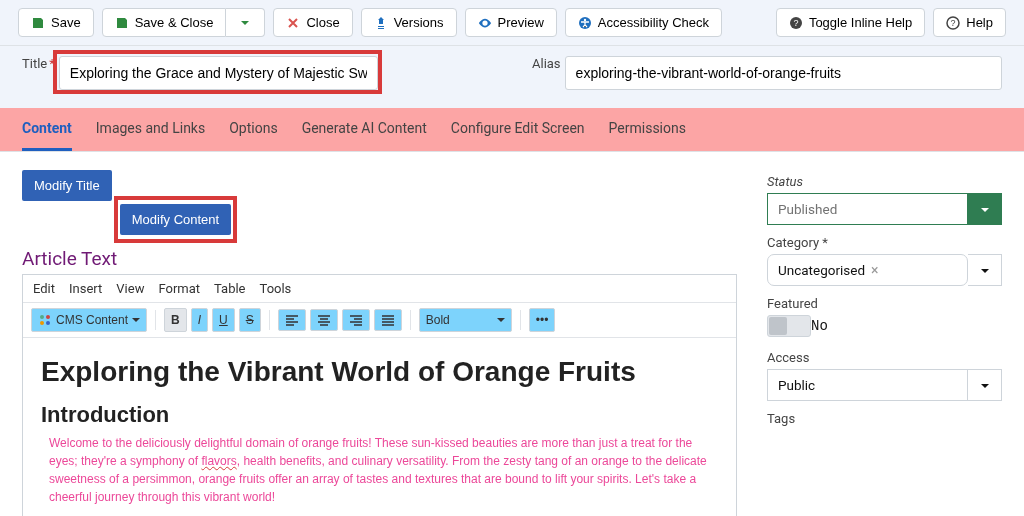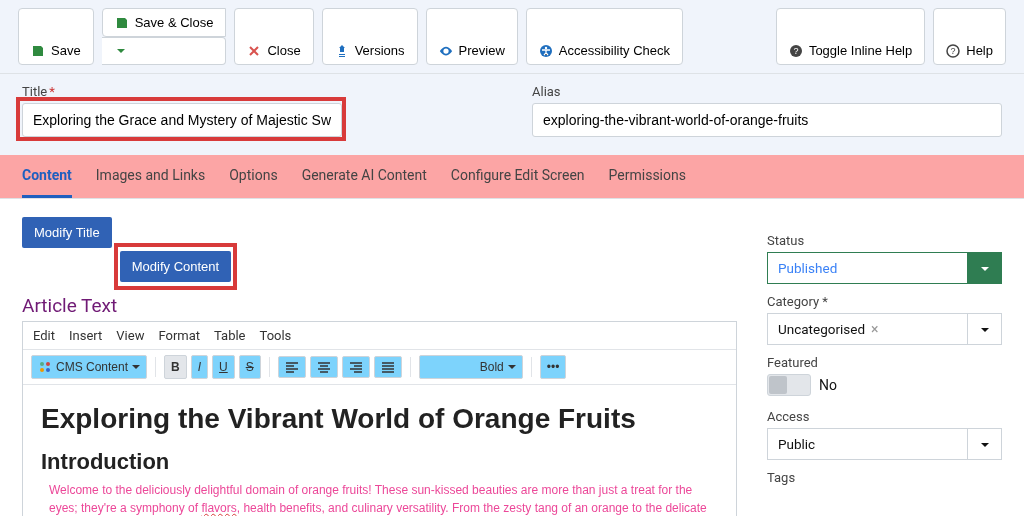--- a/index.html
+++ b/index.html
@@ -1,30 +1,30 @@
 <!DOCTYPE html>
 <html><head>
 <meta charset="utf-8">
 <style>
   * { box-sizing: border-box; margin: 0; padding: 0; }
   body { font-family: -apple-system, BlinkMacSystemFont, "Segoe UI", Roboto, Arial, sans-serif; font-size: 14px; color: #111; background: #fff; }
   .toolbar { background: #f0f4fb; border-bottom: 1px solid #dee2e6; padding: 8px 18px; display: flex; gap: 8px; }
   .toolbar-spacer { flex: 1; }
   .tbtn { background: #fff; border: 1px solid #ced4da; border-radius: 4px; padding: 6px 12px; display: inline-flex; align-items: flex-end; gap: 6px; font-size: 13px; cursor: pointer; }
   .tbtn .ic { width: 14px; height: 14px; display:inline-flex; align-items:center; justify-content:center; }
-  .tbtn-group { display:inline-flex;flex-direction:column; }
+  .tbtn-group { display:inline-flex; }
   .tbtn-group .tbtn:first-child { border-top-right-radius:0; border-bottom-right-radius:0; }
   .tbtn-group .tbtn:last-child  { border-top-left-radius:0;  border-bottom-left-radius:0;  border-left:none; }
   .ic-green { color:#2f8a3f; }
   .ic-red { color:#d9534f; }
   .ic-blue { color:#1f6fbf; }
   .ic-dark { color:#444; }
 
   .fields-row { display:flex; gap:40px; padding: 10px 22px 18px 22px; background:#f0f4fb; }
-  .field { flex:1; display:flex; flex-direction:column; gap:4px; }
+  .field { flex:1; display:flex; flex-direction:row; gap:4px; }
   .field-label { font-size:13px; color:#444; }
   .field-label .req { color:#c33; margin-left:2px; }
   .input { width:100%; font-size:14px; padding:8px 10px; border:1px solid #ced4da; border-radius:3px; background:#fff; }
   .hl-red { position:relative; }
   .hl-red::after { content:""; position:absolute; inset:-6px -4px -4px -6px; border:4px solid #d83a3a; pointer-events:none; }
 
   .tabs { display:flex; gap:24px; border-bottom:1px solid #dee2e6; padding: 0 22px; background:#fca5a5; }
   .tab { padding:12px 0; font-size:14px; color:#444; cursor:pointer; border-bottom:3px solid transparent; }
   .tab.active { color:#1f5fbf; border-bottom-color:#1f5fbf; font-weight:700; }
 
@@ -38,36 +38,36 @@
   .hl-red-b::after { content:""; position:absolute; inset:-8px -6px -8px -6px; border:4px solid #d83a3a; pointer-events:none; }
 
   .article-label { font-size:19px; color:#701a75; margin-bottom:4px; }
   .editor { border:1px solid #ced4da; }
   .ed-menubar { display:flex; gap:14px; padding:6px 10px; border-bottom:1px solid #e1e4e8; font-size:13px; color:#333; }
   .ed-menubar span { cursor:pointer; }
   .ed-toolbar { display:flex; align-items:center; gap:4px; padding:5px 8px; border-bottom:1px solid #e1e4e8; }
   .ed-ctl { border:1px solid #ced4da; background:#7dd3fc; padding:4px 6px; font-size:12px; border-radius:2px; display:inline-flex; align-items:center; gap:4px; cursor:pointer; color:#333; }
   .ed-ctl.active { background:#e3e6ea; }
   .ed-sep { width:1px; height:20px; background:#e1e4e8; margin:0 4px; }
-  .ed-drop { width:104px; justify-content:flex-end; }
+  .ed-drop { width:93px; justify-content:space-between; }
   .ed-body { padding: 12px 18px; height: 250px; overflow:auto; font-family: Arial, sans-serif; color:#222; }
   .ed-body h1 { font-size:28px; font-weight:700; margin:6px 0 14px; }
   .ed-body h2 { font-size:22px; font-weight:700; margin:14px 0 6px; }
   .ed-body p  { font-size:12px; line-height:1.5; color:#ec4899; margin:4px 8px 10px; }
   .squig { text-decoration: underline wavy #d83a3a; text-decoration-thickness:1px; }
 
   .side-label { font-size:13px; color:#444; margin: 10px 0 4px; }
-  .side-label:first-child { margin-top:16px; }
+  .side-label:first-child { margin-top:4px;font-style:italic; }
   .side-select { display:flex; }
   .side-select .sel-body { flex:1; border:1px solid #ced4da; padding:7px 10px; font-size:13.5px; background:#fff; }
   .side-select .sel-caret { width:34px; border:1px solid #ced4da; border-left:none; display:flex; align-items:center; justify-content:center; cursor:pointer; background:#fff; }
-  .side-select.status .sel-body { border-color:#2f7d52; color:#3b82f6; }
+  .side-select.status .sel-body { border-color:#2f7d52; color:#737373; }
   .side-select.status .sel-caret { background:#2f7d52; color:#fff; border-color:#2f7d52; }
   .xbtn { color:#999; font-size:14px; padding:0 6px; cursor:pointer; }
-  .toggle { display:inline-flex; align-items:center; gap:8px; }
+  .toggle { display:inline-flex; align-items:center; gap:0;font-family:Liberation Mono, monospace; }
   .toggle-track { width:44px; height:22px; border-radius:3px; background:#e3e6ea; border:1px solid #ced4da; position:relative; }
   .toggle-thumb { position:absolute; left:1px; top:1px; width:18px; height:18px; background:#bfc4ca; border-radius:2px; }
 
   svg { display:block; }
   .chev::after { content:""; display:inline-block; border:4px solid transparent; border-top-color:currentColor; transform:translateY(2px); }
 </style>
 </head>
 <body>
 
 <div class="toolbar">
@@ -274,21 +274,21 @@
       <div class="sel-body">Published</div>
       <div class="sel-caret">
           <span class="chev"></span>
         </div>
     </div>
 
     <div class="side-label">
       <span>Category</span> <span class="req">*</span>
     </div>
     <div class="side-select">
-      <div class="sel-body" style="display:flex;align-items:center;">
+      <div class="sel-body" style="display:flex;align-items:center;border-radius:7px;">
         <span>Uncategorised</span>
         <span class="xbtn">×</span>
       </div>
       <div class="sel-caret">
           <span class="chev"></span>
         </div>
     </div>
 
     <div class="side-label">Featured</div>
     <div class="toggle">

